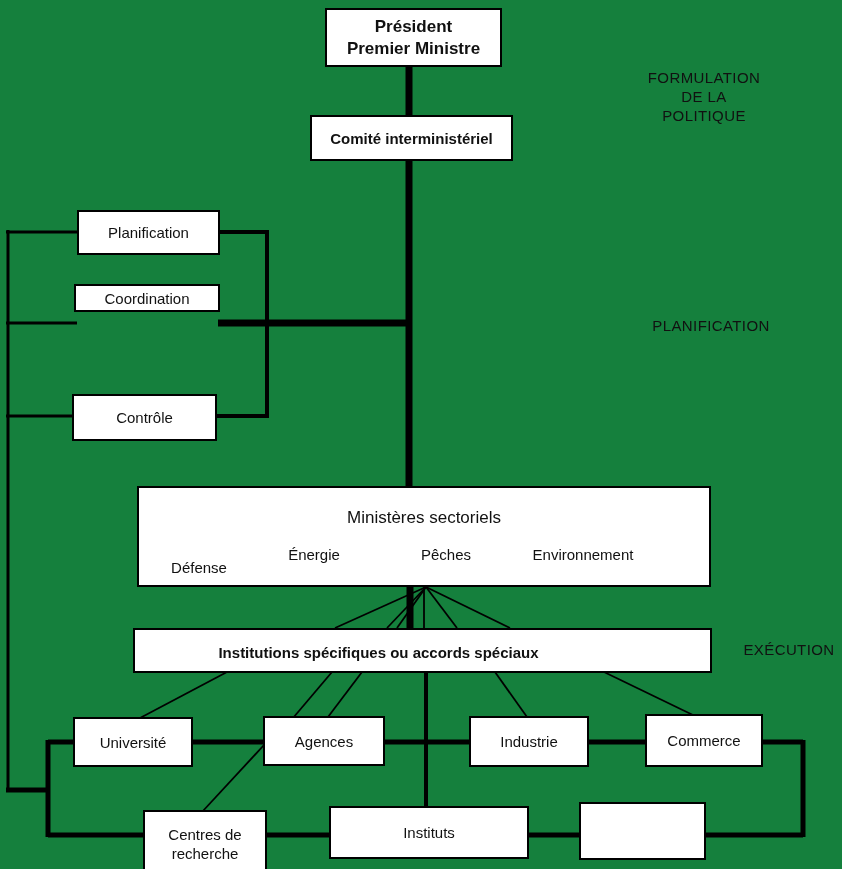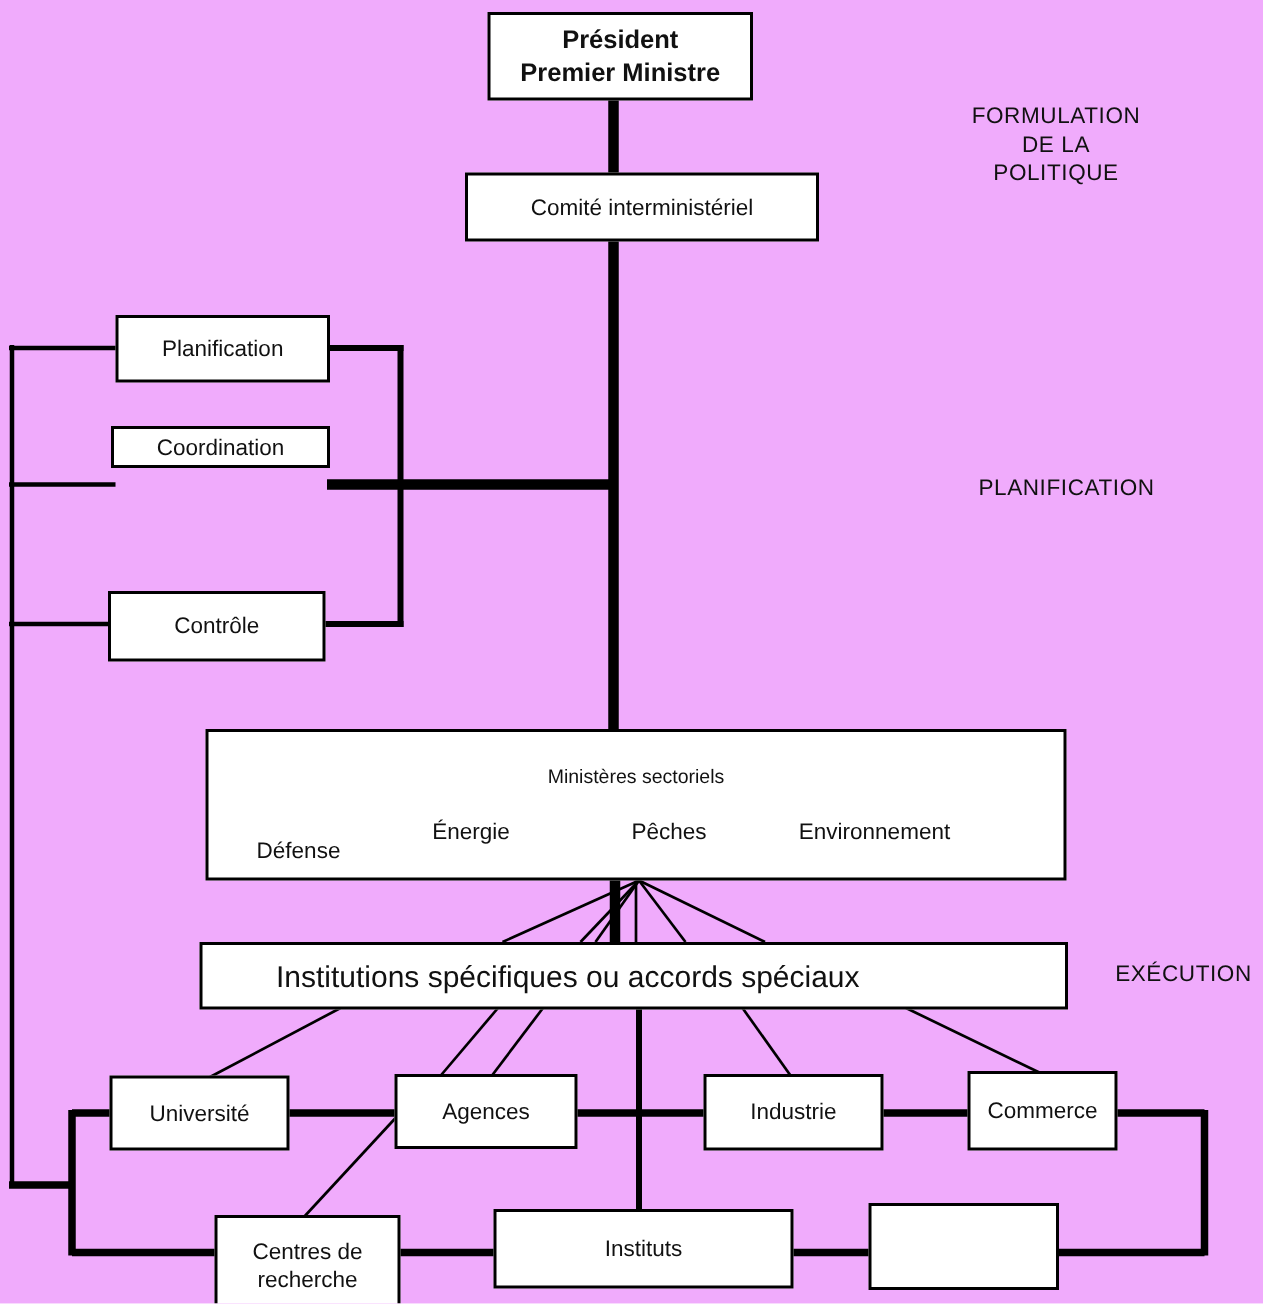--- a/index.html
+++ b/index.html
@@ -1,19 +1,19 @@
 <!DOCTYPE html>
 <html lang="fr"><head>
 <meta charset="utf-8">
 <style>
   html,body{margin:0;padding:0;background:#ffffff;}
   #stage{
     position:relative;
     width:842px;height:869px;
-    background:#f0abfc;
+    background:#15803d;
     font-family:"Liberation Sans", sans-serif;
     color:#111111;
     overflow:hidden;
   }
   #wires{position:absolute;left:0;top:0;z-index:0;}
   .box{
     position:absolute;
     background:#ffffff;
     border:2px solid #000000;
     box-sizing:border-box;
@@ -36,28 +36,29 @@
   .minist-item{
     position:absolute;
     transform:translateX(-50%);
     white-space:nowrap;
     font-size:15px;
   }
   .minist-title{
     position:absolute;
     left:0;right:0;top:20px;
     text-align:center;
-    font-size:13px;
+    font-size:17px;
   }
   .inst-label{
     position:absolute;
     left:0;right:0;top:13px;
     text-align:center;
-    font-size:20px;
+    font-size:15px;
     transform:translateX(-44px);
+    font-weight:bold;
   }
 </style>
 </head>
 <body>
 
 <div id="stage">
 
   <svg id="wires" width="842" height="869" viewBox="0 0 842 869">
 
     <g stroke="#000000">
@@ -105,21 +106,21 @@
     </g>
   </svg>
 
   <div class="box bold" style="left:325px;top:8px;width:177px;height:59px;">
     <div>
       <div>Président</div>
       <div>Premier Ministre</div>
     </div>
   </div>
 
-  <div class="box" style="left:310px;top:115px;width:236px;height:46px;">
+  <div class="box" style="left:310px;top:115px;width:203px;height:46px;font-weight:bold;">
     <span>Comité interministériel</span>
   </div>
 
   <div class="box" style="left:77px;top:210px;width:143px;height:45px;">
     <span>Planification</span>
   </div>
 
   <div class="box" style="left:74px;top:284px;width:146px;height:28px;">
     <span>Coordination</span>
   </div>
@@ -145,21 +146,21 @@
   </div>
 
   <div class="box" style="left:263px;top:716px;width:122px;height:50px;">
     <span>Agences</span>
   </div>
 
   <div class="box" style="left:469px;top:716px;width:120px;height:51px;">
     <span>Industrie</span>
   </div>
 
-  <div class="box" style="left:645px;top:714px;width:100px;height:53px;">
+  <div class="box" style="left:645px;top:714px;width:118px;height:53px;">
     <span>Commerce</span>
   </div>
 
   <div class="box" style="left:143px;top:810px;width:124px;height:67px;">
     <div>
       <div>Centres de</div>
       <div>recherche</div>
     </div>
   </div>
 

